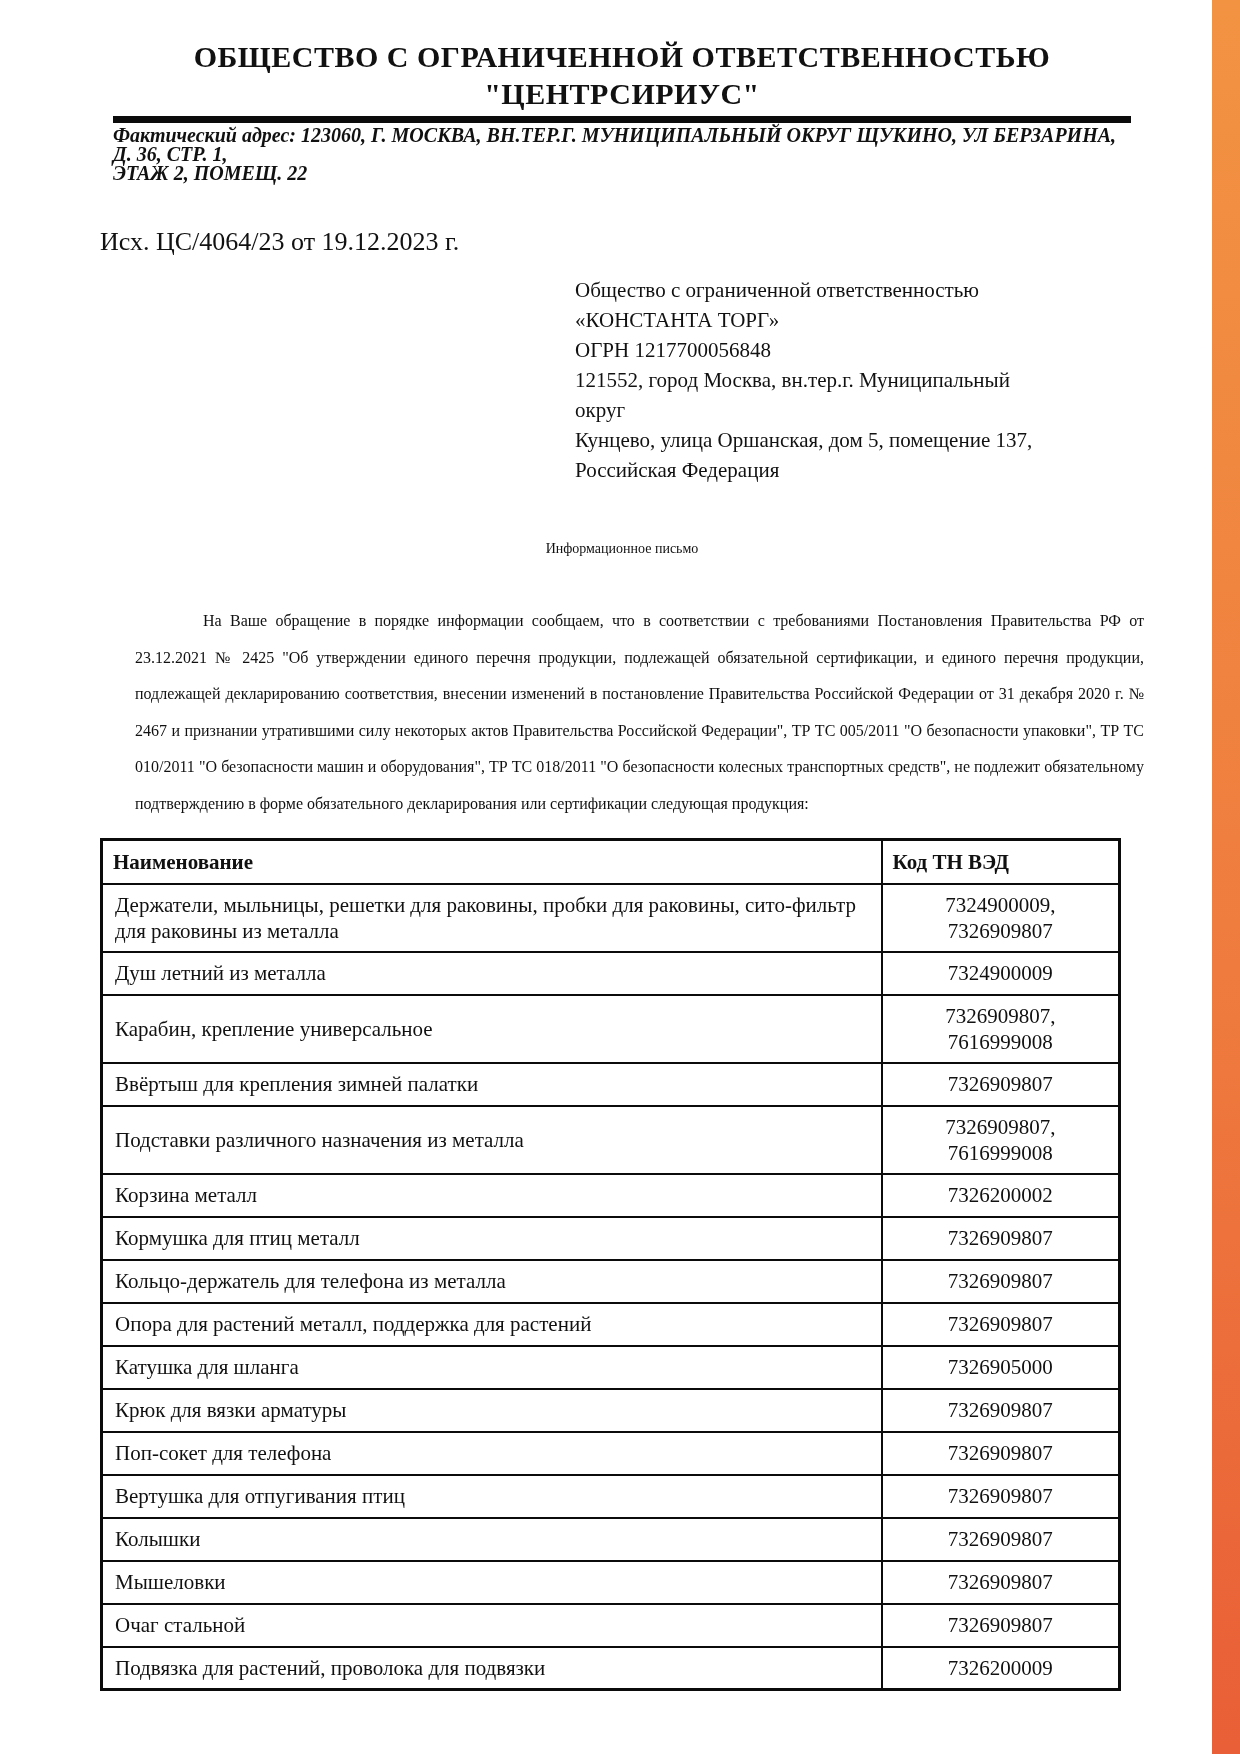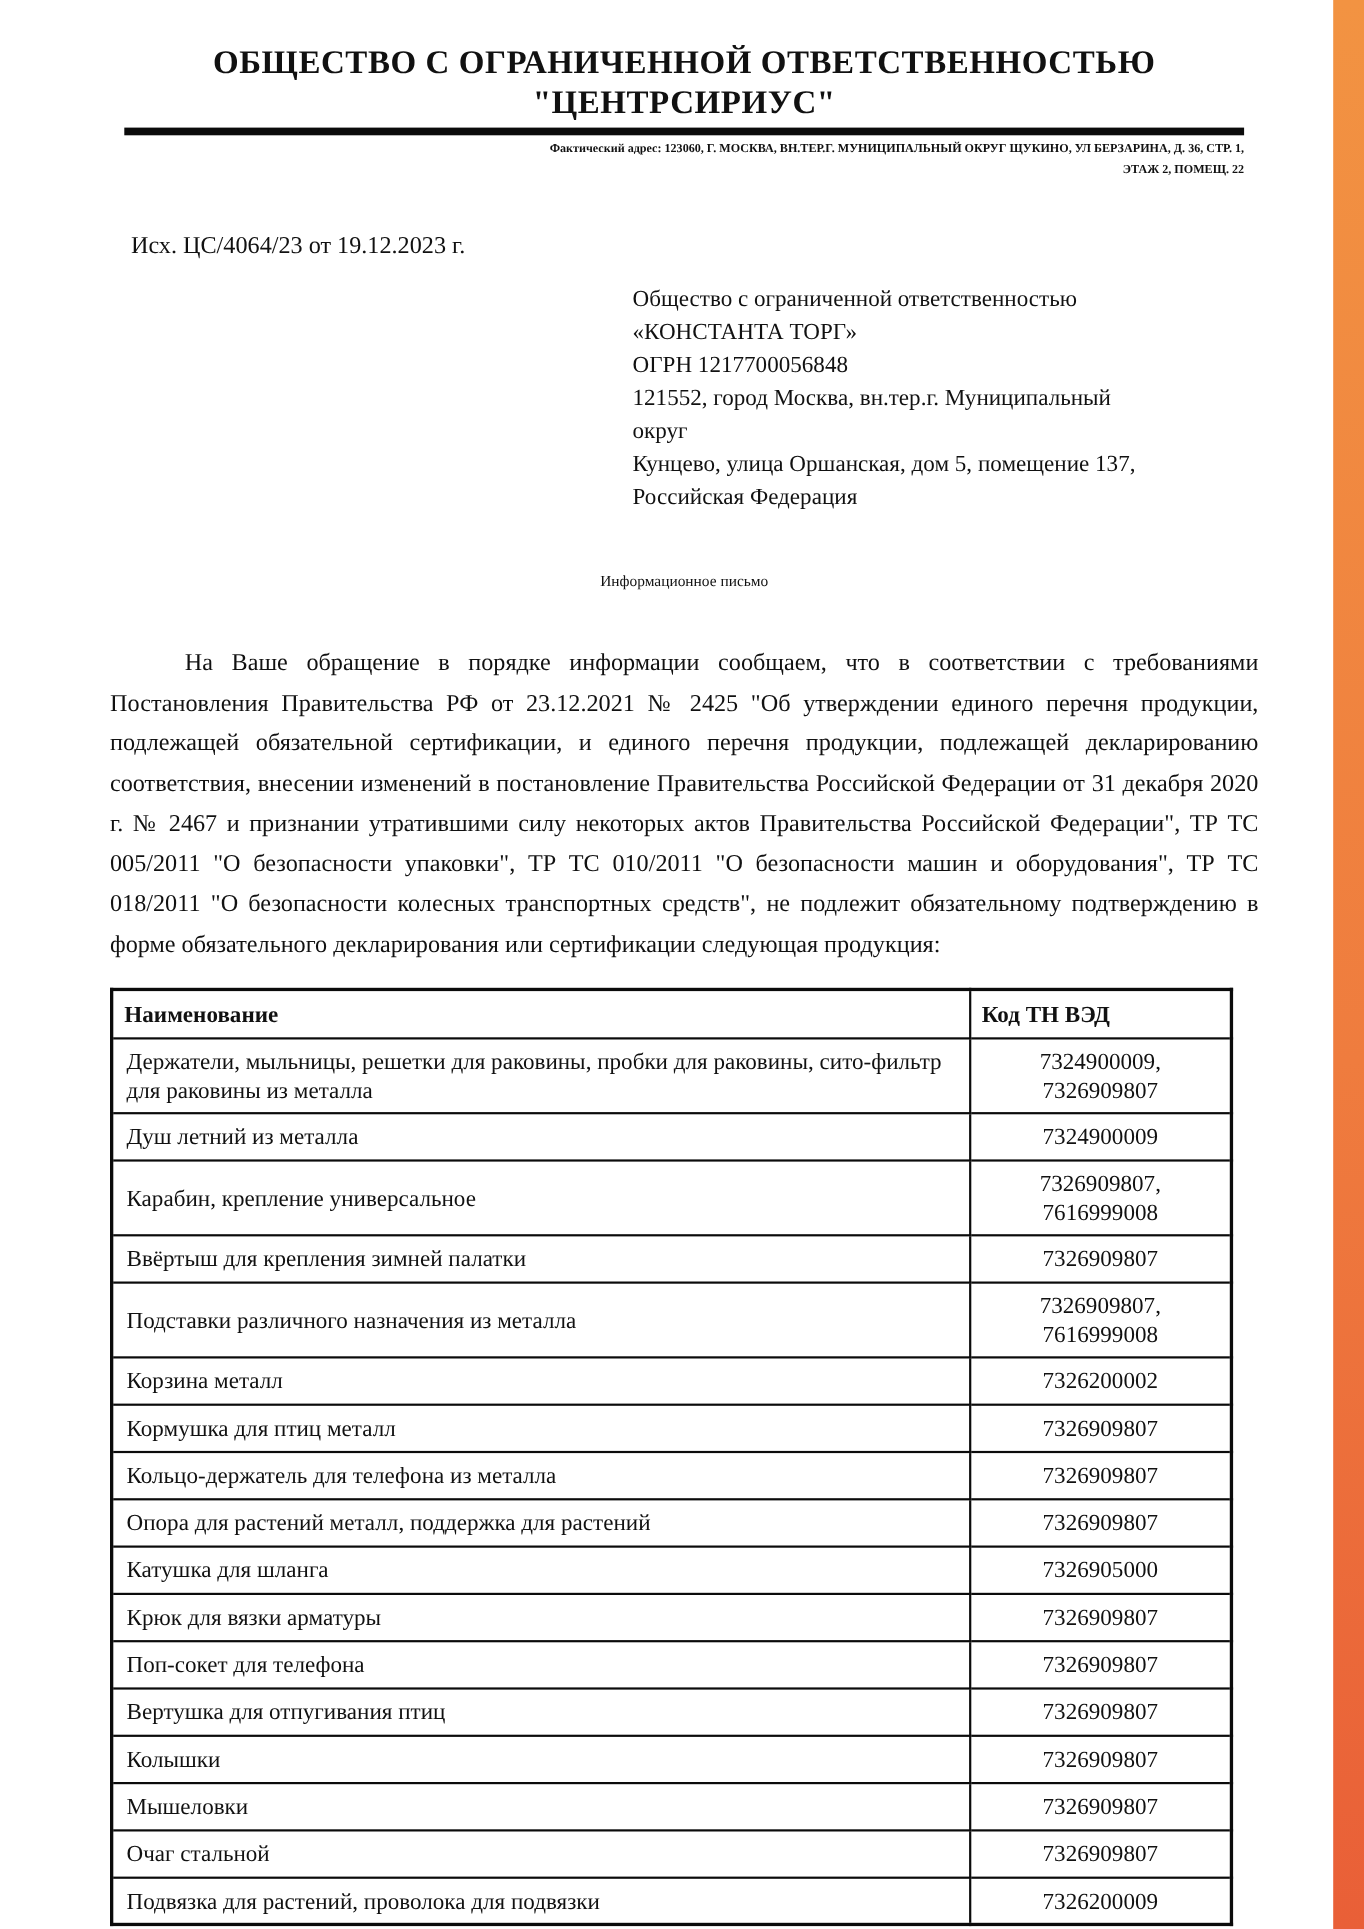--- a/index.html
+++ b/index.html
@@ -32,47 +32,49 @@
     letter-spacing: 0.5px;
     white-space: nowrap;
   }
   .head-rule {
     height: 7px;
     background: #0b0b0b;
     margin: 4px 0 3px 0;
     border: none;
   }
   .company-address {
-    text-align: right;
+    text-align: left;
     font-weight: bold;
-    font-size: 11px;
+    font-size: 20px;
     line-height: 19px;
+    font-style: italic;
   }
   
   .meta { margin-top: 46px; }
-  .ref-line { font-size: 22px; line-height: 26px; margin-left: 19px; }
+  .ref-line { font-size: 26px; line-height: 26px; }
   .recipient {
     margin-top: 20px;
     margin-left: 475px;
     width: 470px;
     font-size: 21px;
     line-height: 30px;
   }
   
   .subject {
     margin-top: 56px;
     text-align: center;
     font-size: 14px;
   }
   .letter-body {
     margin-top: 46px;
-    font-size: 22px;
+    font-size: 16px;
     line-height: 36.5px;
     text-align: justify;
     text-indent: 68px;
+    margin-left: 35px;
   }
   
   .products-table {
     margin-top: 9px;
     width: 1018px;
     border-collapse: collapse;
     border: 3px solid #0b0b0b;
     table-layout: fixed;
   }
   .products-table col.c-name { width: 780px; }

